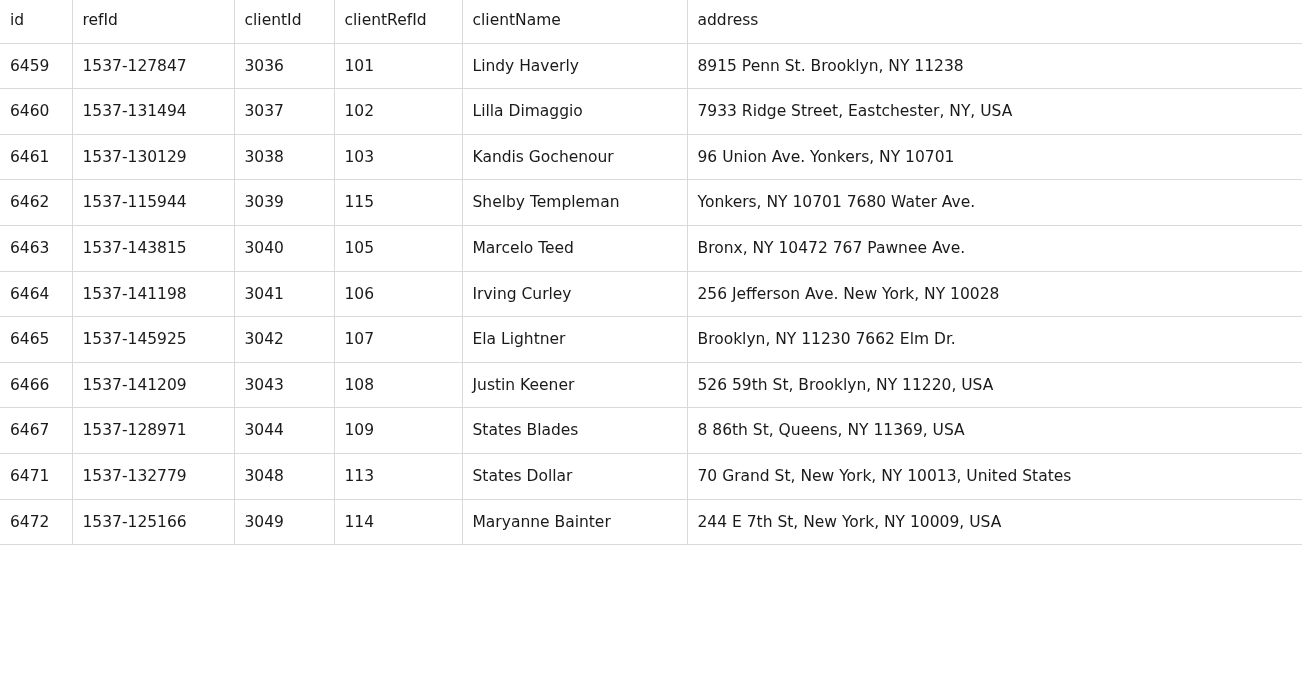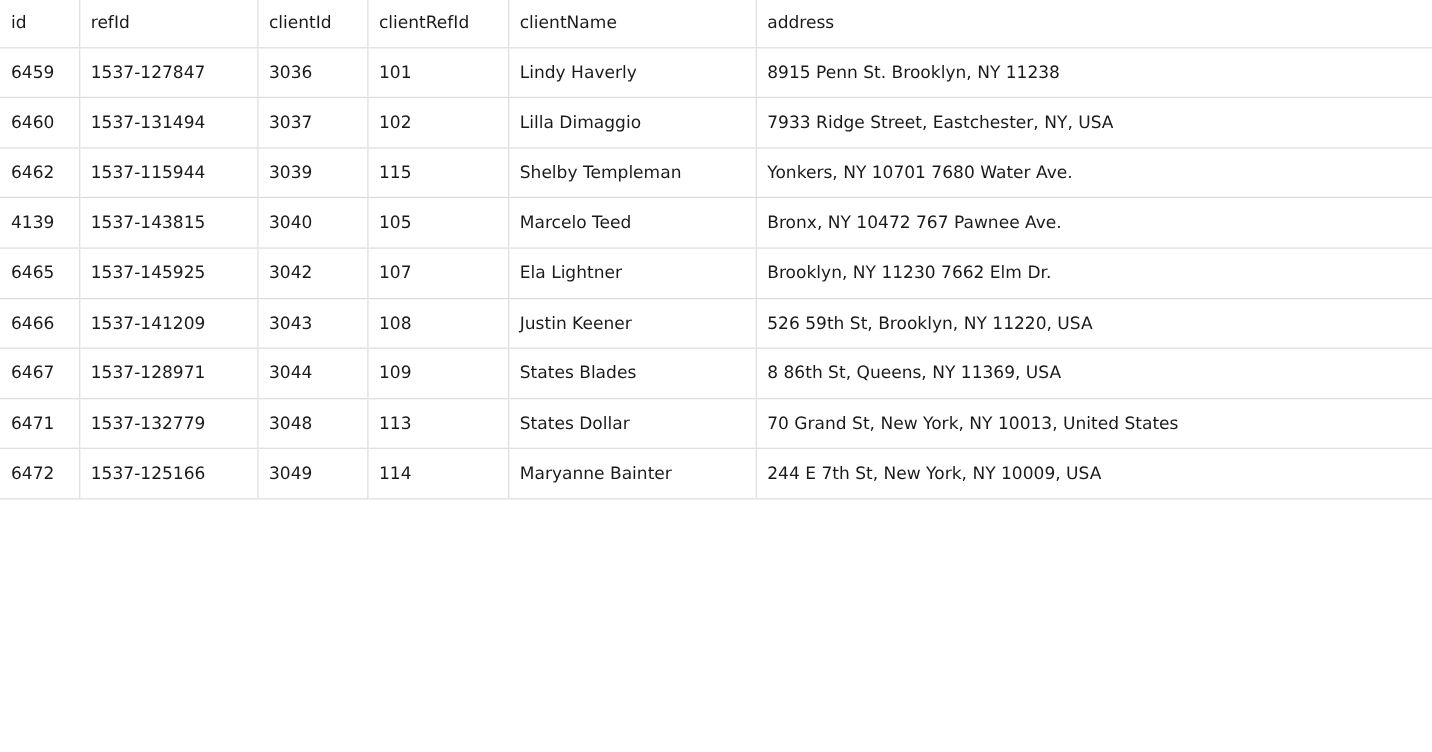--- a/index.html
+++ b/index.html
@@ -82,34 +82,50 @@
       </tr>
       <tr>
         <td>6460</td>
         <td class="col-sep">1537-131494</td>
         <td class="col-sep">3037</td>
         <td class="col-sep">102</td>
         <td class="col-sep">Lilla Dimaggio</td>
         <td class="col-sep">7933 Ridge Street, Eastchester, NY, USA</td>
       </tr>
       <tr>
+        <td>6461</td>
+        <td class="col-sep">1537-130129</td>
+        <td class="col-sep">3038</td>
+        <td class="col-sep">103</td>
+        <td class="col-sep">Kandis Gochenour</td>
+        <td class="col-sep">96 Union Ave. Yonkers, NY 10701</td>
+      </tr>
+      <tr>
         <td>6462</td>
         <td class="col-sep">1537-115944</td>
         <td class="col-sep">3039</td>
         <td class="col-sep">115</td>
         <td class="col-sep">Shelby Templeman</td>
         <td class="col-sep">Yonkers, NY 10701 7680 Water Ave.</td>
       </tr>
       <tr>
-        <td>4139</td>
+        <td>6463</td>
         <td class="col-sep">1537-143815</td>
         <td class="col-sep">3040</td>
         <td class="col-sep">105</td>
         <td class="col-sep">Marcelo Teed</td>
         <td class="col-sep">Bronx, NY 10472 767 Pawnee Ave.</td>
+      </tr>
+      <tr>
+        <td>6464</td>
+        <td class="col-sep">1537-141198</td>
+        <td class="col-sep">3041</td>
+        <td class="col-sep">106</td>
+        <td class="col-sep">Irving Curley</td>
+        <td class="col-sep">256 Jefferson Ave. New York, NY 10028</td>
       </tr>
       <tr>
         <td>6465</td>
         <td class="col-sep">1537-145925</td>
         <td class="col-sep">3042</td>
         <td class="col-sep">107</td>
         <td class="col-sep">Ela Lightner</td>
         <td class="col-sep">Brooklyn, NY 11230 7662 Elm Dr.</td>
       </tr>
       <tr>

